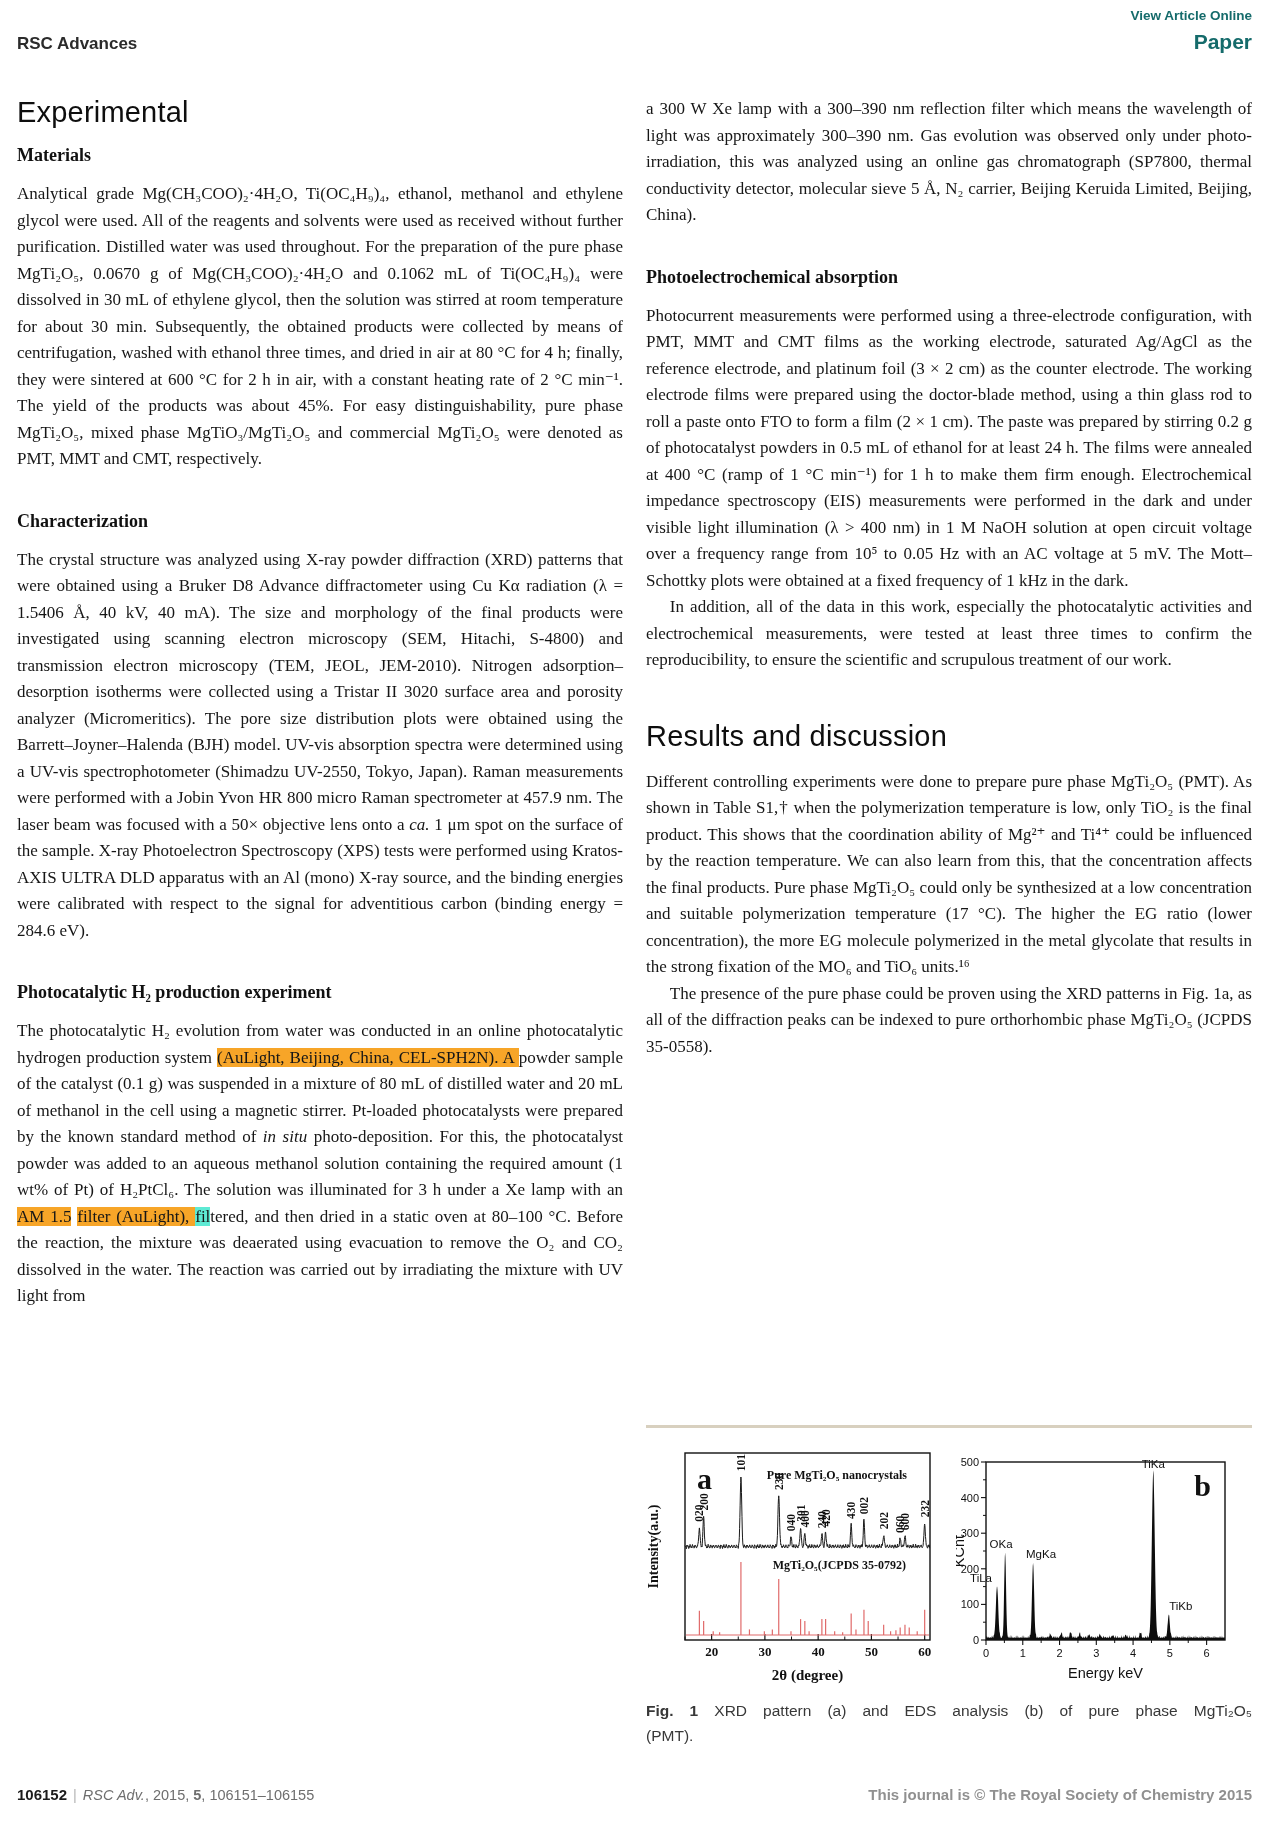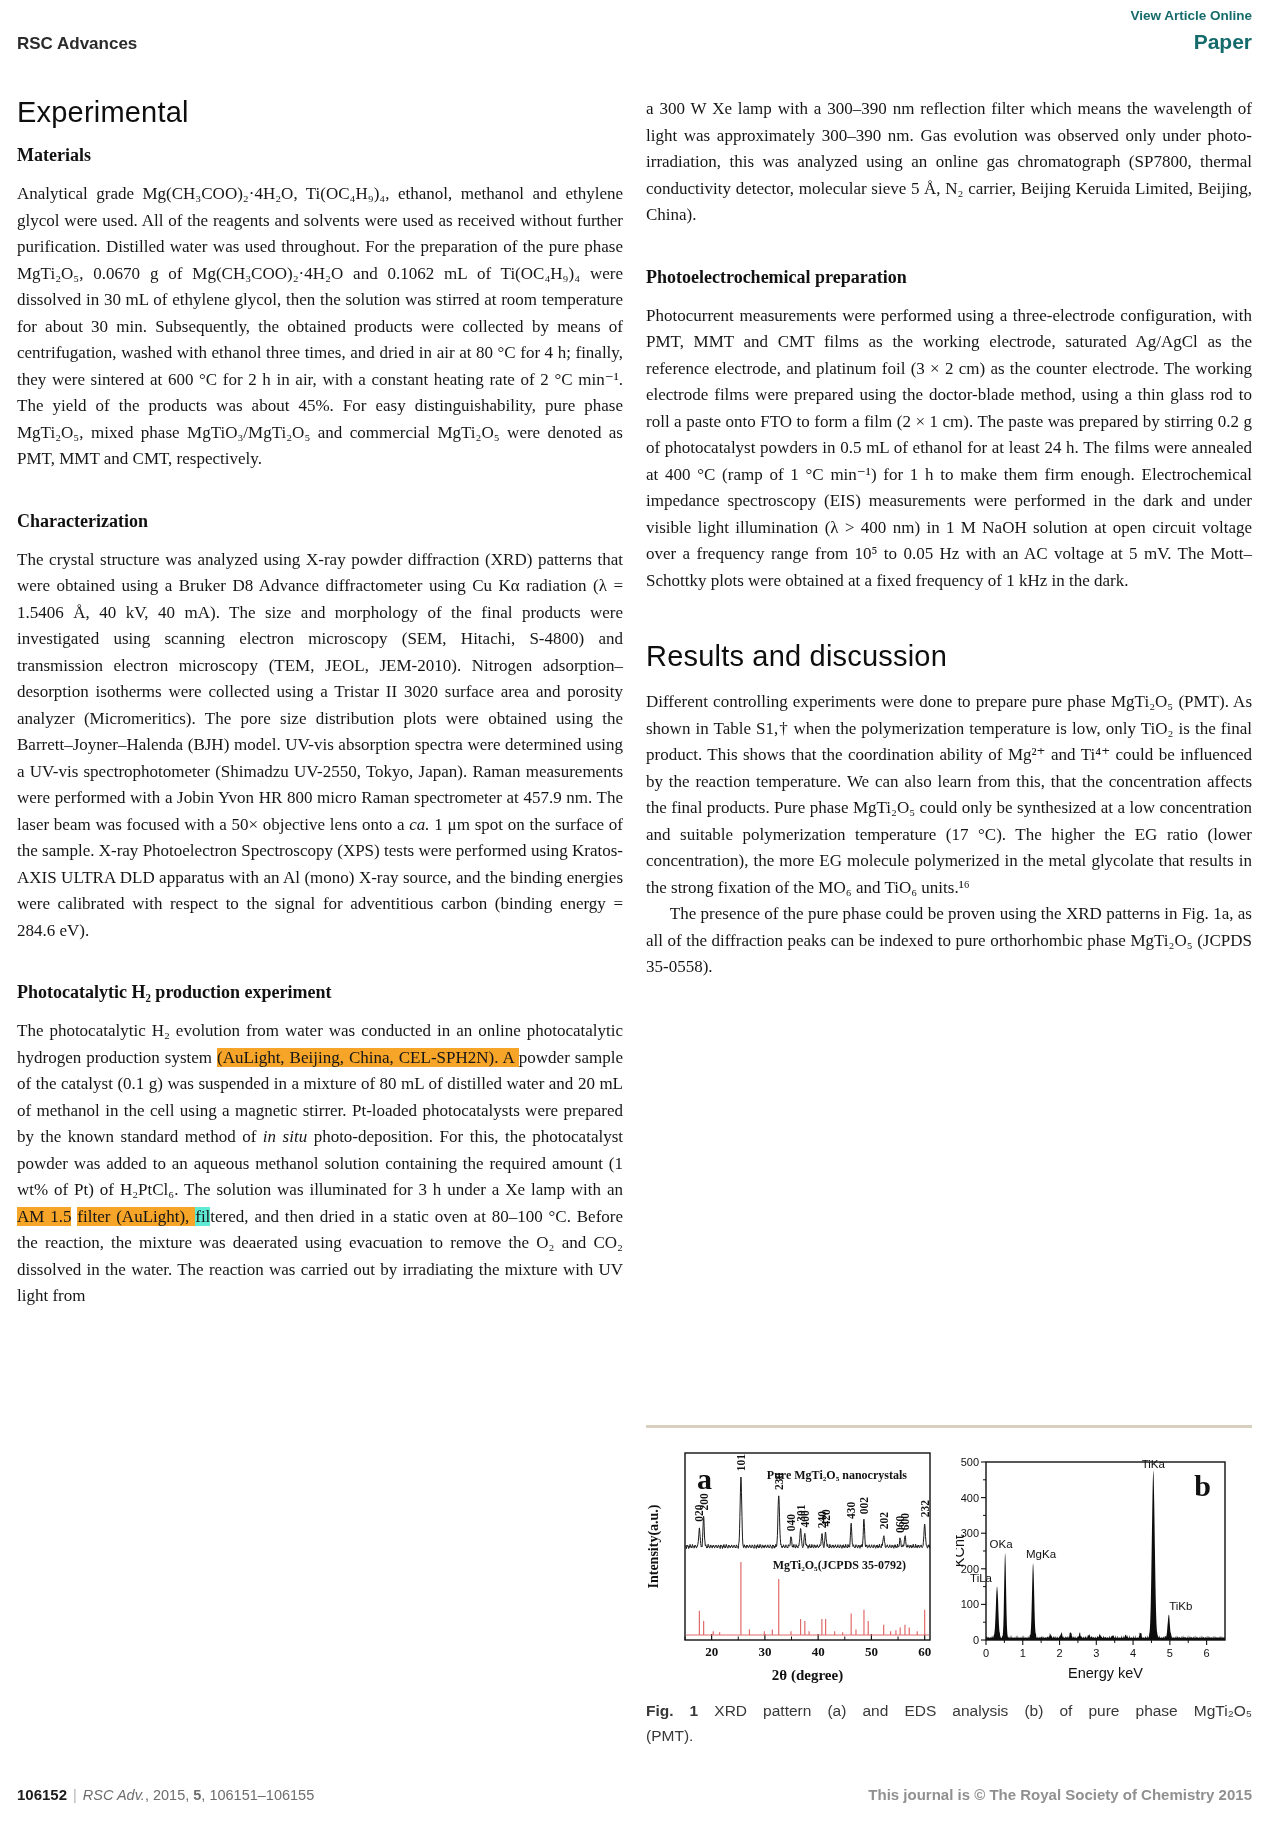--- a/index.html
+++ b/index.html
@@ -65,22 +65,23 @@
     <h3 class="sub">Characterization</h3>
     <p class="body"><span>The crystal structure was analyzed using X-ray powder diffraction (XRD) patterns that were obtained using a Bruker D8 Advance diffractometer using Cu Kα radiation (λ = 1.5406 Å, 40 kV, 40 mA). The size and morphology of the final products were investigated using scanning electron microscopy (SEM, Hitachi, S-4800) and transmission electron microscopy (TEM, JEOL, JEM-2010). Nitrogen adsorption–desorption isotherms were collected using a Tristar II 3020 surface area and porosity analyzer (Micromeritics). The pore size distribution plots were obtained using the Barrett–Joyner–Halenda (BJH) model. UV-vis absorption spectra were determined using a UV-vis spectrophotometer (Shimadzu UV-2550, Tokyo, Japan). Raman measurements were performed with a Jobin Yvon HR 800 micro Raman spectrometer at 457.9 nm. The laser beam was focused with a 50× objective lens onto a </span><span class="it">ca.</span><span> 1 μm spot on the surface of the sample. X-ray Photoelectron Spectroscopy (XPS) tests were performed using Kratos-AXIS ULTRA DLD apparatus with an Al (mono) X-ray source, and the binding energies were calibrated with respect to the signal for adventitious carbon (binding energy = 284.6 eV).</span></p>
 
     <h3 class="sub">Photocatalytic H₂ production experiment</h3>
     <p class="body"><span>The photocatalytic H₂ evolution from water was conducted in an online photocatalytic hydrogen production system </span><span class="hl-orange">(AuLight, Beijing, China, CEL-SPH2N). A </span><span>powder sample of the catalyst (0.1 g) was suspended in a mixture of 80 mL of distilled water and 20 mL of methanol in the cell using a magnetic stirrer. Pt-loaded photocatalysts were prepared by the known standard method of </span><span class="it">in situ</span><span> photo-deposition. For this, the photocatalyst powder was added to an aqueous methanol solution containing the required amount (1 wt% of Pt) of H₂PtCl₆. The solution was illuminated for 3 h under a Xe lamp with an </span><span class="hl-orange">AM 1.5</span><span> </span><span class="hl-orange">filter (AuLight), </span><span class="hl-yellow">fil</span><span>tered, and then dried in a static oven at 80–100 °C. Before the reaction, the mixture was deaerated using evacuation to remove the O₂ and CO₂ dissolved in the water. The reaction was carried out by irradiating the mixture with UV light from</span></p>
   </div>
 
   <div class="col col-right">
     <p class="body">a 300 W Xe lamp with a 300–390 nm reflection filter which means the wavelength of light was approximately 300–390 nm. Gas evolution was observed only under photo-irradiation, this was analyzed using an online gas chromatograph (SP7800, thermal conductivity detector, molecular sieve 5 Å, N₂ carrier, Beijing Keruida Limited, Beijing, China).</p>
 
-    <h3 class="sub">Photoelectrochemical preparation</h3>
+    <h3 class="sub">Photoelectrochemical absorption</h3>
     <p class="body">Photocurrent measurements were performed using a three-electrode configuration, with PMT, MMT and CMT films as the working electrode, saturated Ag/AgCl as the reference electrode, and platinum foil (3 × 2 cm) as the counter electrode. The working electrode films were prepared using the doctor-blade method, using a thin glass rod to roll a paste onto FTO to form a film (2 × 1 cm). The paste was prepared by stirring 0.2 g of photocatalyst powders in 0.5 mL of ethanol for at least 24 h. The films were annealed at 400 °C (ramp of 1 °C min⁻¹) for 1 h to make them firm enough. Electrochemical impedance spectroscopy (EIS) measurements were performed in the dark and under visible light illumination (λ &gt; 400 nm) in 1 M NaOH solution at open circuit voltage over a frequency range from 10⁵ to 0.05 Hz with an AC voltage at 5 mV. The Mott–Schottky plots were obtained at a fixed frequency of 1 kHz in the dark.</p>
+    <p class="body indent">In addition, all of the data in this work, especially the photocatalytic activities and electrochemical measurements, were tested at least three times to confirm the reproducibility, to ensure the scientific and scrupulous treatment of our work.</p>
 
     <h1 class="sec results">Results and discussion</h1>
     <p class="body">Different controlling experiments were done to prepare pure phase MgTi₂O₅ (PMT). As shown in Table S1,† when the polymerization temperature is low, only TiO₂ is the final product. This shows that the coordination ability of Mg²⁺ and Ti⁴⁺ could be influenced by the reaction temperature. We can also learn from this, that the concentration affects the final products. Pure phase MgTi₂O₅ could only be synthesized at a low concentration and suitable polymerization temperature (17 °C). The higher the EG ratio (lower concentration), the more EG molecule polymerized in the metal glycolate that results in the strong fixation of the MO₆ and TiO₆ units.¹⁶</p>
     <p class="body indent">The presence of the pure phase could be proven using the XRD patterns in Fig. 1a, as all of the diffraction peaks can be indexed to pure orthorhombic phase MgTi₂O₅ (JCPDS 35-0558).</p>
   </div>
 
   <div class="figure">
     <div class="fig-rule"></div>
     <div class="panels">
       <svg id="xrd" width="300" height="245">

